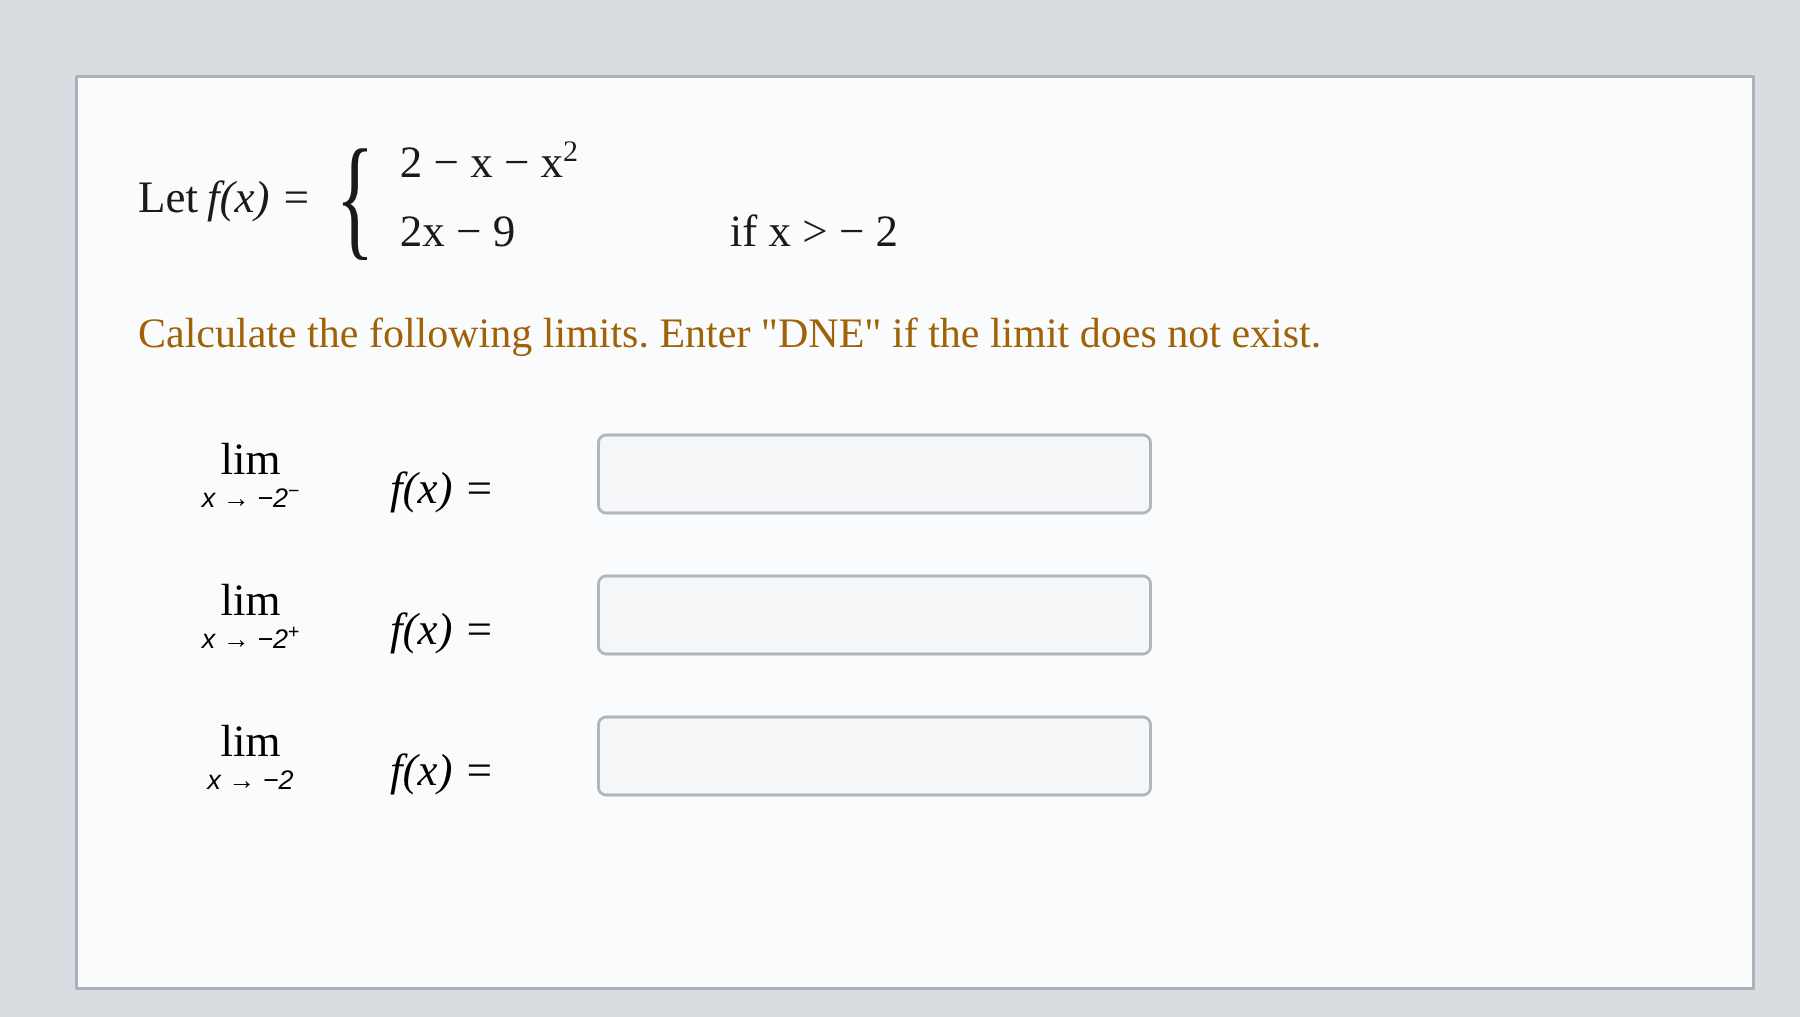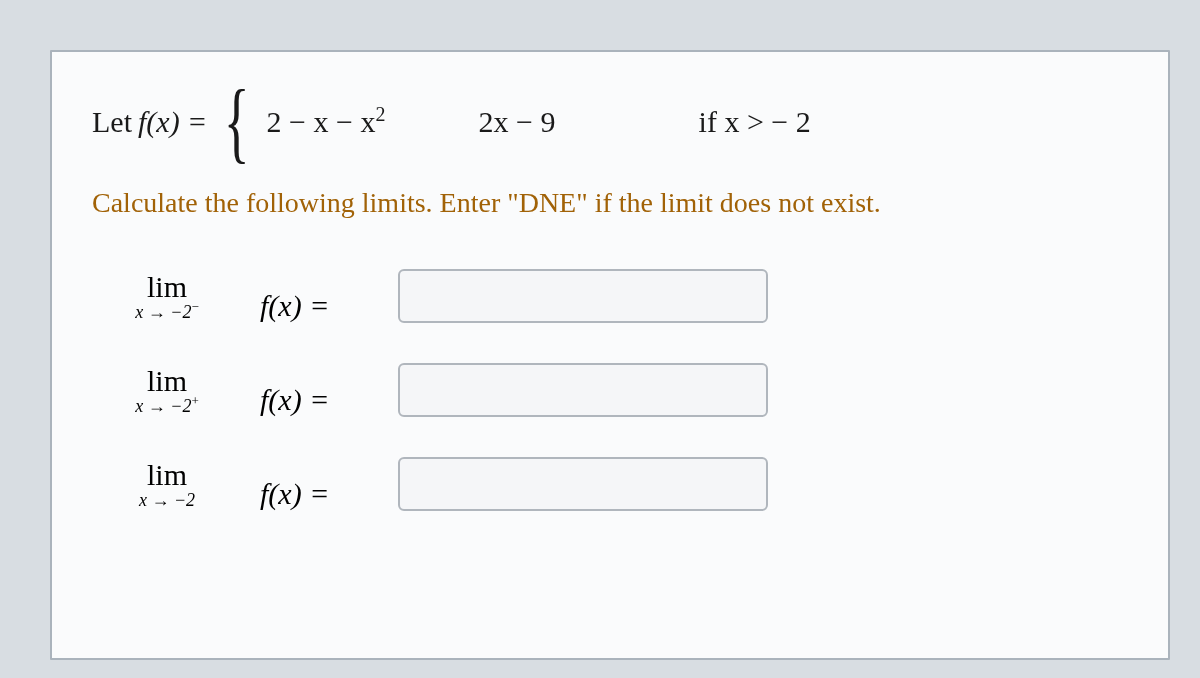--- a/index.html
+++ b/index.html
@@ -53,20 +53,21 @@
       font-size: 90px;
       line-height: 60px;
       margin-right: 8px;
       font-family: 'Times New Roman', serif;
       font-weight: 300;
       transform: scaleX(0.6);
       display: inline-block;
     }
     .cases {
       display: inline-flex;
+      flex-direction: column;
       gap: 12px;
     }
     .case-row {
       display: flex;
       align-items: baseline;
     }
     .case-expr {
       width: 200px;
     }
     .case-cond {
@@ -95,21 +96,21 @@
       align-items: center;
       width: 150px;
       text-align: center;
     }
     .lim-word {
       font-family: 'Times New Roman', serif;
       font-style: normal;
       font-size: 30px;
     }
     .lim-sub {
-      font-family: Liberation Serif, serif;
+      font-family: Liberation Sans, sans-serif;
       font-style: italic;
       font-size: 18px;
       margin-top: -2px;
     }
     .fx-eq {
       font-family: 'Times New Roman', serif;
       font-style: italic;
       font-size: 30px;
       margin: 0 18px;
       width: 120px;

